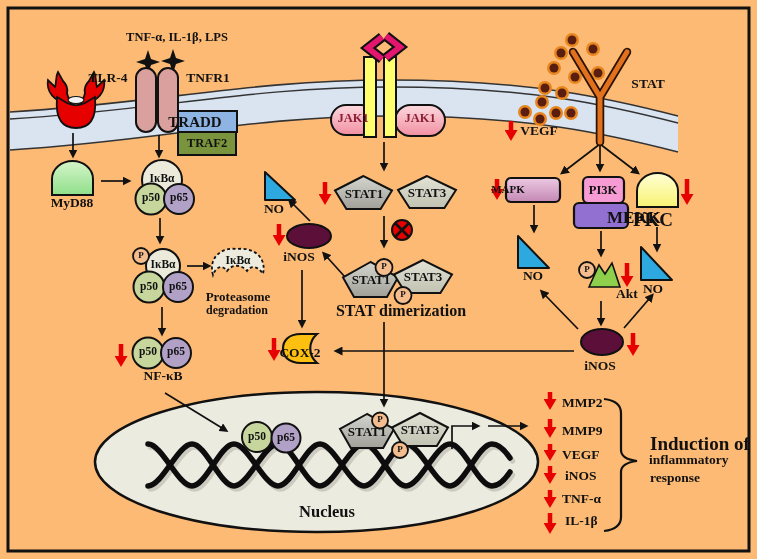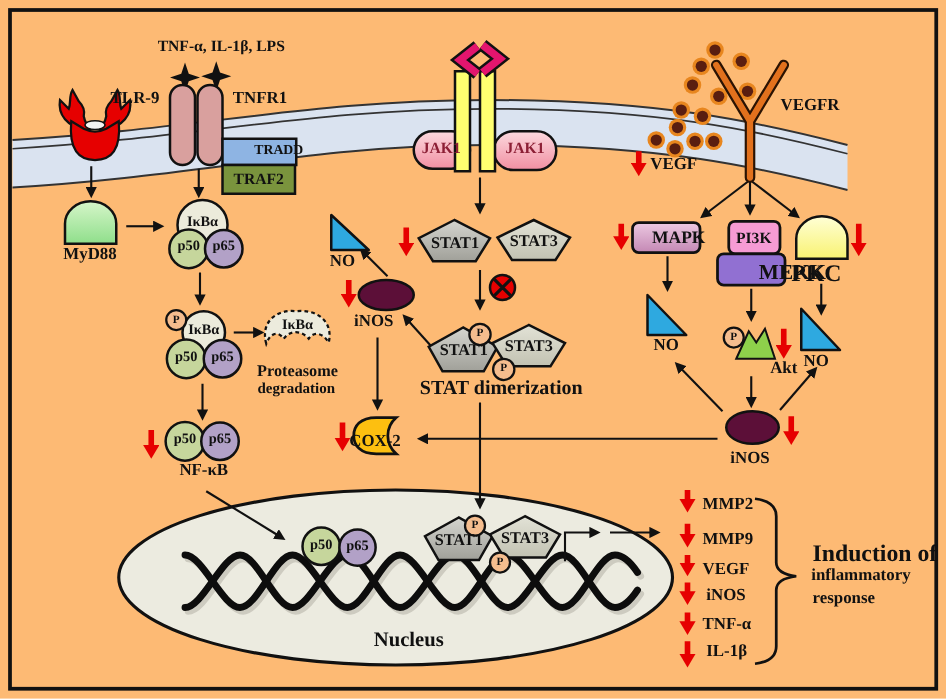--- a/index.html
+++ b/index.html
@@ -251,23 +251,23 @@
     <polygon points="367,414 340,429 350.8,448 383.2,448 394,429" fill="url(#gS1)"></polygon>
     <polygon points="420,413 392,427.5 403.2,446 436.8,446 448,427.5" fill="url(#gS3)"></polygon>
     <circle cx="380" cy="420.5" r="8" fill="#f5bd8e" stroke-width="1.8"></circle>
     <circle cx="400" cy="450" r="8" fill="#f5bd8e" stroke-width="1.8"></circle>
   </g>
 
   <path d="M 604,399 Q 621,401 621,413 L 621,450 Q 621,459 637,461 Q 621,463 621,472 L 621,517 Q 621,529 604,531" fill="none" stroke="#111" stroke-width="2.2"></path>
 </svg>
 
 <div class="lbl" style="left:177px;top:31px;font-size:12.5px">TNF-α, IL-1β, LPS</div>
-<div class="lbl" style="left:108px;top:71px;font-size:13.5px">TLR-9</div>
+<div class="lbl" style="left:108px;top:71px;font-size:13.5px">TLR-4</div>
 <div class="lbl" style="left:208px;top:71px;font-size:13.5px">TNFR1</div>
-<div class="lbl" style="left:223px;top:115px;font-size:11px">TRADD</div>
+<div class="lbl" style="left:195px;top:115px;font-size:15px">TRADD</div>
 <div class="lbl" style="left:207px;top:137px;font-size:12.5px">TRAF2</div>
 <div class="lbl" style="left:72px;top:196px;font-size:13.5px">MyD88</div>
 <div class="lbl" style="left:162px;top:173px;font-size:11.5px">IκBα</div>
 <div class="lbl" style="left:151px;top:192px;font-size:11.5px">p50</div>
 <div class="lbl" style="left:179px;top:192px;font-size:11.5px">p65</div>
 <div class="lbl" style="left:141px;top:251px;font-size:9px">P</div>
 <div class="lbl" style="left:163px;top:259px;font-size:11.5px">IκBα</div>
 <div class="lbl" style="left:149px;top:281px;font-size:11.5px">p50</div>
 <div class="lbl" style="left:178px;top:281px;font-size:11.5px">p65</div>
 <div class="lbl" style="left:238px;top:255px;font-size:11.5px">IκBα</div>
@@ -282,22 +282,22 @@
 <div class="lbl" style="left:427px;top:186px;font-size:13px">STAT3</div>
 <div class="lbl" style="left:274px;top:202px;font-size:13.5px">NO</div>
 <div class="lbl" style="left:299px;top:250px;font-size:13.5px">iNOS</div>
 <div class="lbl" style="left:371px;top:273px;font-size:13px">STAT1</div>
 <div class="lbl" style="left:423px;top:270px;font-size:13px">STAT3</div>
 <div class="lbl" style="left:384px;top:262px;font-size:9px">P</div>
 <div class="lbl" style="left:403px;top:290px;font-size:9px">P</div>
 <div class="lbl" style="left:401px;top:303px;font-size:16px">STAT dimerization</div>
 <div class="lbl" style="left:300px;top:346px;font-size:13.5px">COX-2</div>
 <div class="lbl" style="left:539px;top:124px;font-size:13.5px">VEGF</div>
-<div class="lbl" style="left:648px;top:77px;font-size:13.5px">VEGFR</div>
-<div class="lbl" style="left:543px;top:184px;font-size:14px">MAPK</div>
+<div class="lbl" style="left:648px;top:77px;font-size:13.5px">STAT</div>
+<div class="lbl" style="left:508px;top:184px;font-size:11px">MAPK</div>
 <div class="lbl" style="left:603px;top:184px;font-size:12.5px">PI3K</div>
 <div class="lbl" style="left:634px;top:209px;font-size:17px">MEKK</div>
 <div class="lbl" style="left:653px;top:210px;font-size:19px">PKC</div>
 <div class="lbl" style="left:533px;top:269px;font-size:13.5px">NO</div>
 <div class="lbl" style="left:587px;top:265px;font-size:9px">P</div>
 <div class="lbl" style="left:627px;top:287px;font-size:13.5px">Akt</div>
 <div class="lbl" style="left:653px;top:282px;font-size:13.5px">NO</div>
 <div class="lbl" style="left:600px;top:359px;font-size:13.5px">iNOS</div>
 <div class="lbl" style="left:257px;top:431px;font-size:11.5px">p50</div>
 <div class="lbl" style="left:286px;top:432px;font-size:11.5px">p65</div>

